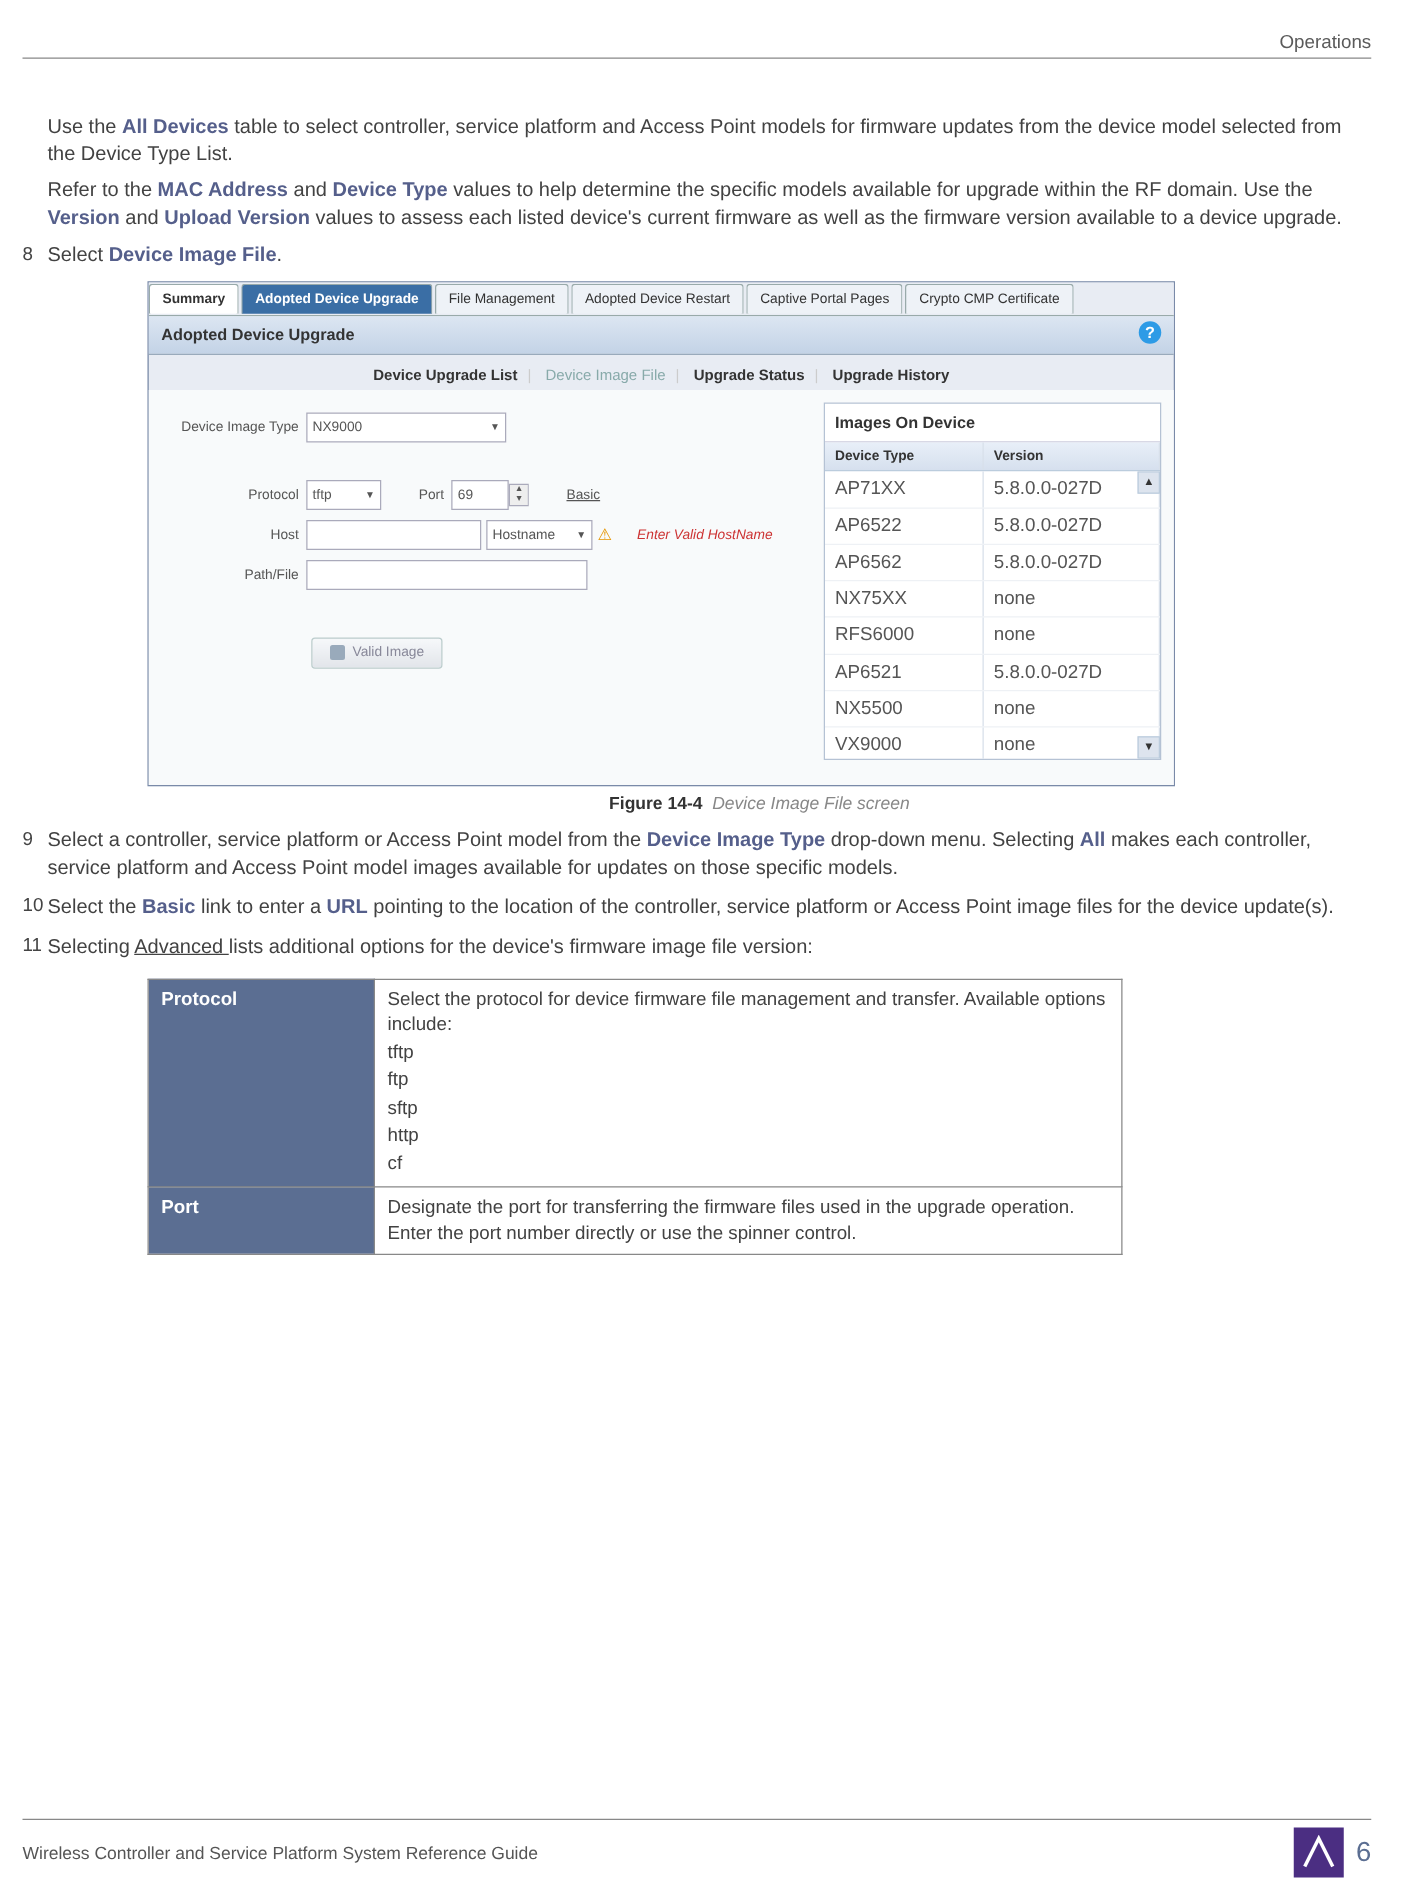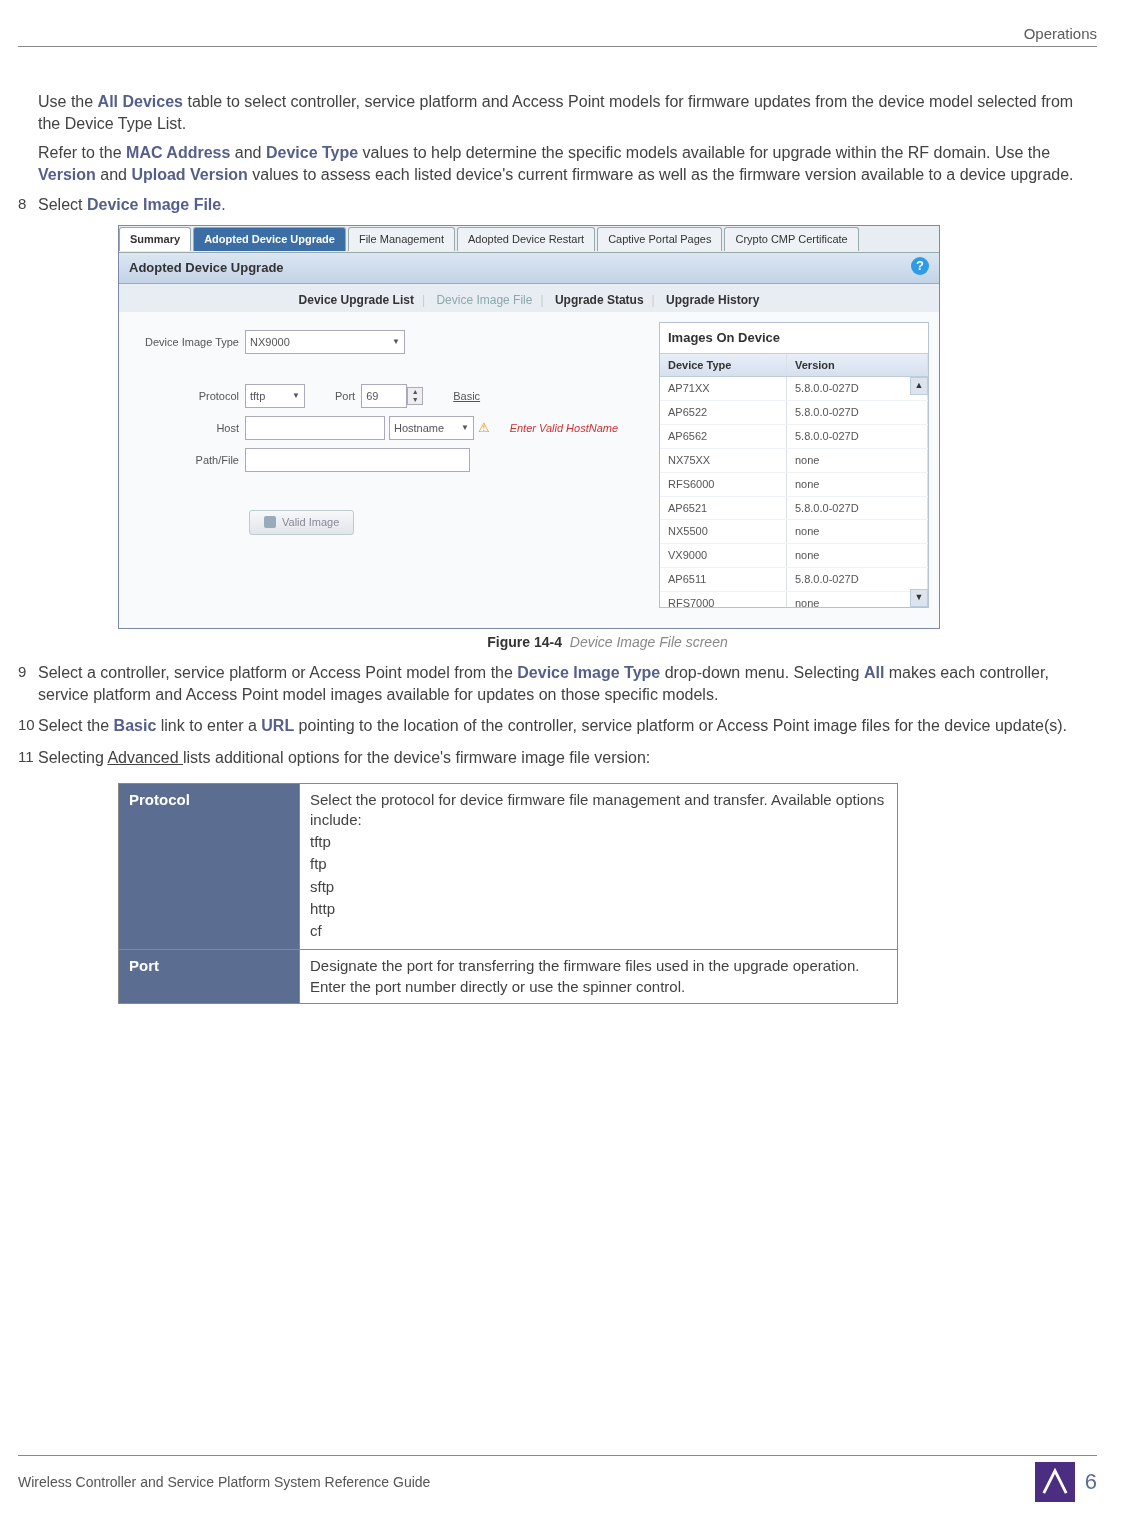--- a/index.html
+++ b/index.html
@@ -132,21 +132,21 @@
     display:flex; font-weight:bold; font-size:11px;
     border-bottom:1px solid #bcd;
   }
   .images-head div, .img-row div {
     padding:4px 8px;
     border-right:1px solid #d8e0ea;
   }
   .col-dt { width:110px;}
   .col-ver { flex:1;}
   .img-row {
-    display:flex; font-size:11px; color:#555;
+    display:flex; font-size:15px; color:#555;
     border-bottom:1px solid #eef1f5;
   }
   .img-scroll { max-height: 230px; overflow:hidden; position:relative;}
   .scroll-btn {
     position:absolute; right:0; width:16px; height:16px;
     background:#dde4ee; border:1px solid #bcd; text-align:center;
     font-size:9px; line-height:14px;
   }
   .scroll-up { top:0;}
   .scroll-down { bottom:0;}

